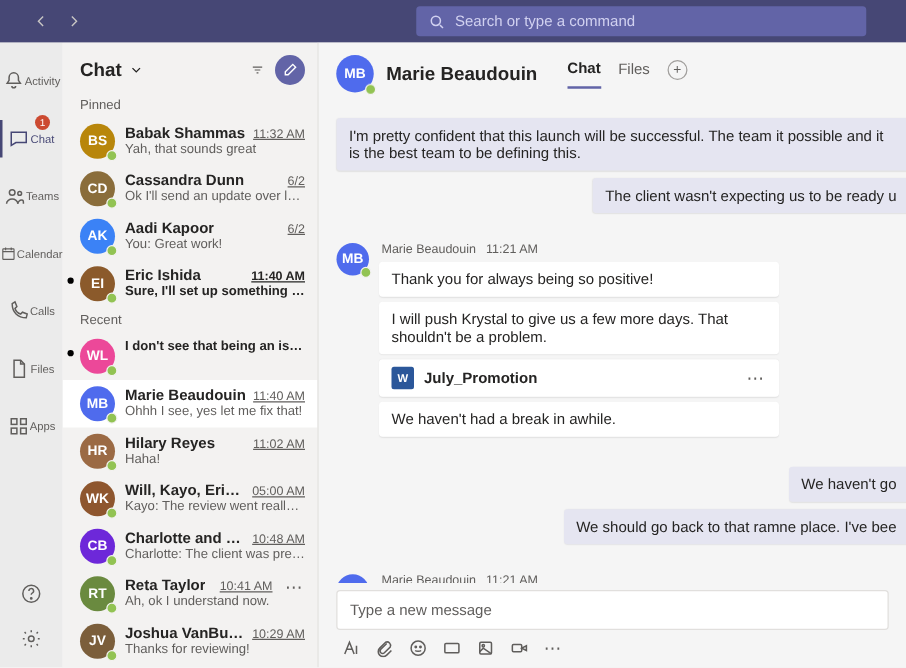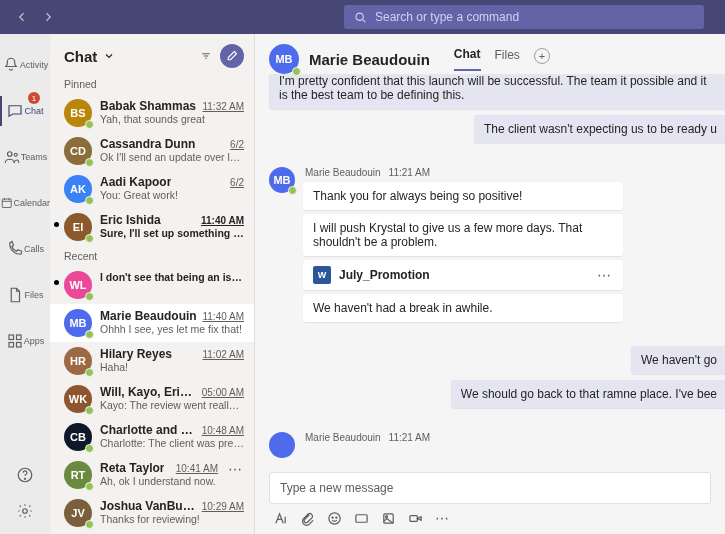--- a/index.html
+++ b/index.html
@@ -1,17 +1,17 @@
 <!DOCTYPE html>
 <html><head>
 <meta charset="utf-8">
 <style>
   * { box-sizing: border-box; margin: 0; padding: 0; }
   body { font-family: "Segoe UI", -apple-system, sans-serif; font-size: 12px; color: #252423; background: #f3f2f1; width: 725px; height: 534px; overflow: hidden; display: flex; flex-direction: column; }
-  .titlebar { background: #464775; height: 34px; display: flex; align-items: center; padding: 0 11px; }
+  .titlebar { background: #464775; height: 34px; display: flex; align-items: center; padding: 0 22px; }
   .nav-arrows { display: flex; gap: 4px; }
   .nav-btn { width: 22px; height: 22px; color: #c8c6c4; display: flex; align-items: center; justify-content: center; cursor: pointer; }
   .nav-btn svg { width: 12px; height: 12px; }
   .search-wrap { margin-left: auto; margin-right: 10px; }
   .search-box { width: 360px; height: 24px; background: #6264a7; border-radius: 3px; display: flex; align-items: center; color: #d1d1f0; padding: 0 10px; font-size: 12px; }
   .search-box svg { width: 13px; height: 13px; margin-right: 8px; }
   .workspace { flex: 1; display: flex; overflow: hidden; }
   .rail { width: 50px; background: #ebebeb; display: flex; flex-direction: column; align-items: center; padding-top: 8px; }
   .rail-item { width: 50px; height: 46px; display: flex; align-items: center; justify-content: center; color: #605e5c; font-size: 9px; gap: 0; position: relative; cursor: pointer; }
   .rail-item.active { color: #464775; }
@@ -41,21 +41,21 @@
   .ci-preview { font-size:10.5px; color:#605e5c; white-space:nowrap; overflow:hidden; text-overflow:ellipsis; }
   .ci-more { color:#605e5c; font-size:14px; padding:0 2px; }
   .main { flex:1; display:flex; flex-direction:column; background:#f5f5f5; overflow:hidden; }
   .chat-header { display:flex; align-items:center; padding: 10px 14px 0 14px; gap:10px; background:#f5f5f5; }
   .chat-header .avatar { width:30px; height:30px; }
   .chat-title { font-weight:700; font-size:15px; }
   .chat-tabs { display:flex; gap:14px; margin-left:14px; font-size:12px; color:#605e5c; align-items:center; }
   .chat-tab { padding-bottom:8px; cursor:pointer; }
   .chat-tab.active { color:#252423; border-bottom:2px solid #6264a7; font-weight:600; }
   .add-tab { width:16px; height:16px; border:1px solid #a19f9d; border-radius:50%; display:flex; align-items:center; justify-content:center; font-size:11px; color:#605e5c; margin-bottom:6px; cursor:pointer;}
-  .messages { flex:1; overflow-y:auto; padding: 20px 0 8px 14px; display:flex; flex-direction:column; gap:6px;justify-content:flex-end; }
+  .messages { flex:1; overflow-y:auto; padding: 20px 0 8px 14px; display:flex; flex-direction:column; gap:6px; }
   .bub-row { display:flex; gap:8px; }
   .bub-row.right { justify-content:flex-end; }
   .bub-col { display:flex; flex-direction:column; gap:4px; max-width:320px; }
   .bub-meta { font-size:10px; color:#605e5c; padding-left:2px; display:flex; gap:8px; }
   .bubble { background:#fff; border-radius:3px; padding:7px 10px; font-size:12px; box-shadow: 0 0.5px 1px rgba(0,0,0,0.08); }
   .bubble.me { background:#e5e5f1; }
   .bubble.cut { border-top-right-radius:0; border-bottom-right-radius:0; margin-right:-2px; }
   .file-chip { background:#fff; border-radius:3px; padding:6px 10px; display:flex; align-items:center; gap:8px; font-size:12px; box-shadow:0 0.5px 1px rgba(0,0,0,0.08); justify-content:space-between; }
   .file-ico { width:18px; height:18px; background:#2b579a; color:#fff; display:flex; align-items:center; justify-content:center; font-size:9px; font-weight:700; border-radius:2px; }
   .composer { margin: 6px 14px 8px 14px; }
@@ -258,21 +258,21 @@
           <div class="avatar" style="background: rgb(142, 86, 46);">WK<div class="presence"></div></div>
           <div class="ci-text">
             <div class="ci-row1">
               <div class="ci-name">Will, Kayo, Eric, +5</div>
               <div class="ci-time">05:00 AM</div>
             </div>
             <div class="ci-preview">Kayo: The review went really well! Can't wai…</div>
           </div>
         </div>
         <div class="chat-item">
-          <div class="avatar" style="background: #0f172a;">CB<div class="presence"></div></div>
+          <div class="avatar" style="background: #6d28d9;">CB<div class="presence"></div></div>
           <div class="ci-text">
             <div class="ci-row1">
               <div class="ci-name">Charlotte and Babak</div>
               <div class="ci-time">10:48 AM</div>
             </div>
             <div class="ci-preview">Charlotte: The client was pretty happy with…</div>
           </div>
         </div>
         <div class="chat-item">
           <div class="avatar" style="background: rgb(106, 138, 63);">RT<div class="presence"></div></div>

